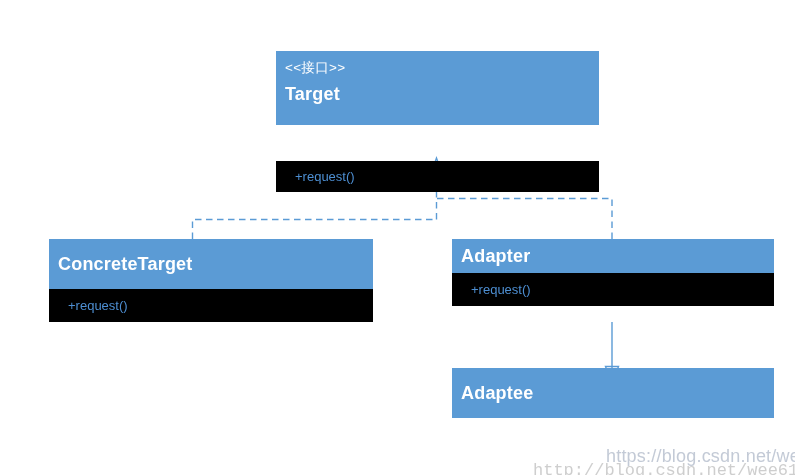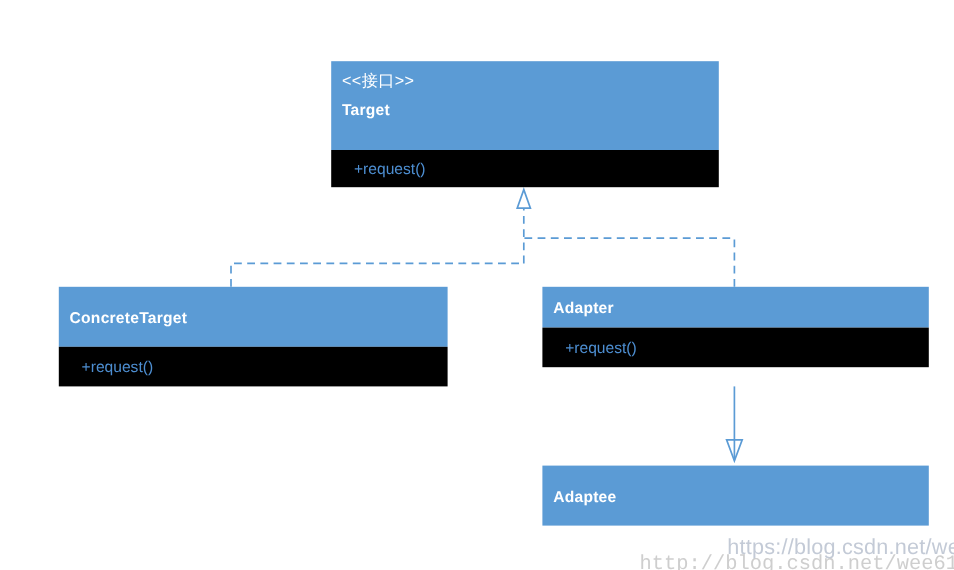--- a/index.html
+++ b/index.html
@@ -37,49 +37,49 @@
     padding-left: 9px;
     box-sizing: border-box;
   }
   .uml-class .stereotype {
     font-size: 13.5px;
     font-weight: 400;
     letter-spacing: 0.3px;
     margin-bottom: 7px;
   }
   .uml-class .cname {
-    font-size: 13px;
+    font-size: 18px;
     font-weight: 600;
     letter-spacing: 0.2px;
   }
   .uml-class .cbody {
     background: #000000;
     display: flex;
     align-items: center;
     padding-left: 19px;
     box-sizing: border-box;
   }
   .uml-class .method {
     font-size: 13px;
     color: #4d8ed1;
   }
   
-  .box-target       { left: 276px; top: 51px;  width: 323px; }
+  .box-target       { left: 276px; top: 51px;  width: 323px; gap: 36px; }
   .box-target .hdr  { height: 74px; justify-content: flex-start; padding-top: 8px; }
   .box-target .cbody{ height: 31px; }
 
   .box-concrete     { left: 49px;  top: 239px; width: 324px; }
   .box-concrete .hdr{ height: 50px; }
   .box-concrete .cbody{ height: 33px; }
 
   .box-adapter      { left: 452px; top: 239px; width: 322px; }
   .box-adapter .hdr { height: 34px; }
   .box-adapter .cbody{ height: 33px; }
 
-  .box-adaptee      { left: 452px; top: 388px; width: 322px; gap: 24px; }
+  .box-adaptee      { left: 452px; top: 368px; width: 322px; gap: 24px; }
   .box-adaptee .hdr { height: 50px; }
   .box-adaptee .cbody{ height: 33px; }
 
   .dashed-edge {
     fill: none;
     stroke: #5b9bd5;
     stroke-width: 1.4;
     stroke-dasharray: 6.5 4.5;
   }
   .solid-edge {

